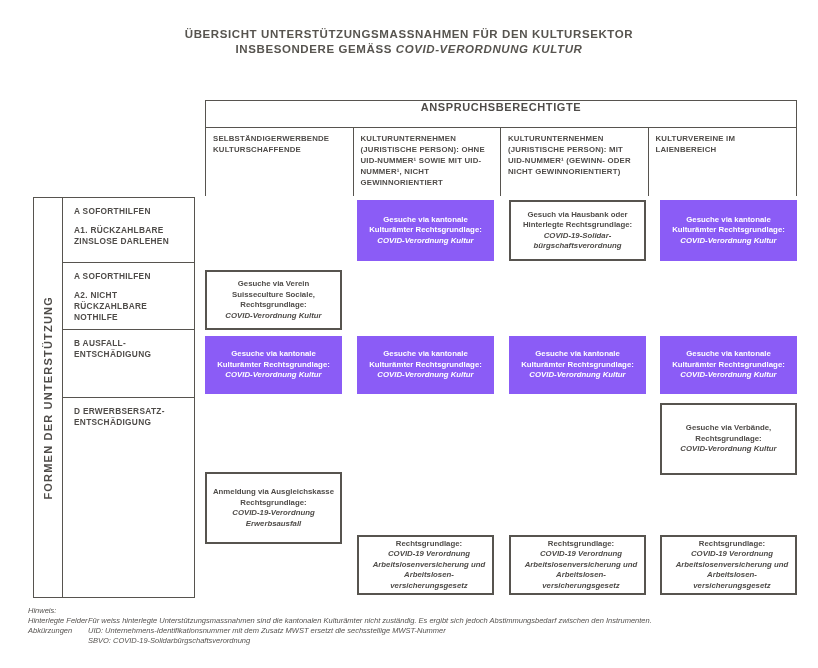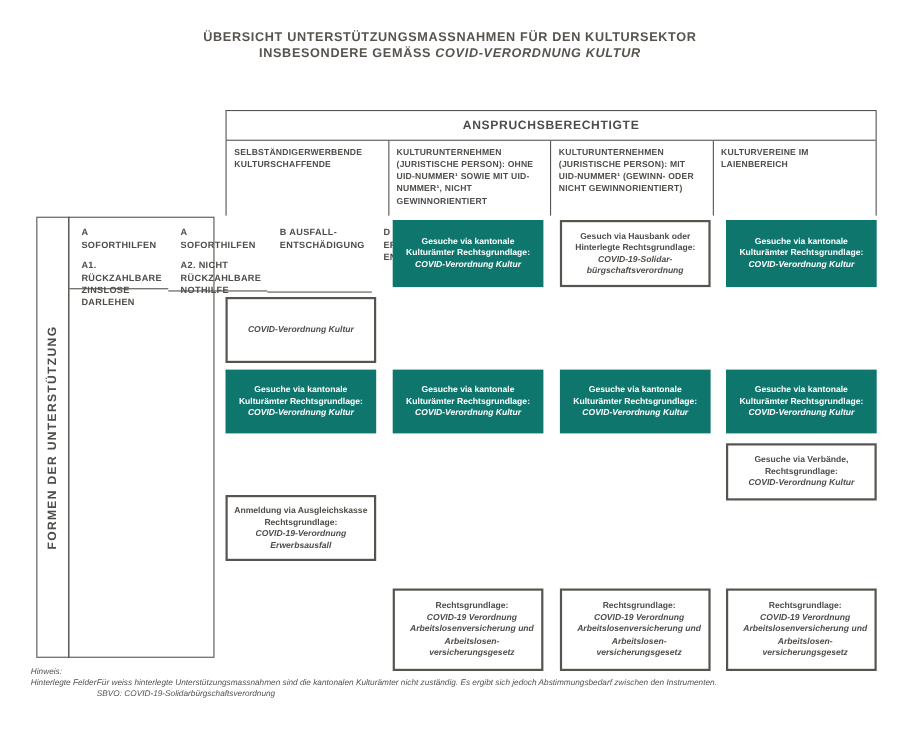--- a/index.html
+++ b/index.html
@@ -6,60 +6,60 @@
   body { background:#ffffff; font-family:"Liberation Sans", sans-serif; }
   .page { position:relative; width:818px; height:668px; background:#ffffff; overflow:hidden; color:#4f4c49; }
 
   
   .title { position:absolute; top:27px; left:0; width:100%; text-align:center;
            font-size:11.5px; font-weight:bold; letter-spacing:0.6px; line-height:15px; color:#57544f; }
   .title .it { font-style:italic; }
 
   
   .hdr-box { position:absolute; left:205px; top:100px; width:592px; height:28px;
-             border:1.5px solid #57544f; display:flex; align-items:center; justify-content:center;
+             border:1.5px solid #57544f; display:flex; align-items:flex-start; justify-content:center;
              font-size:11px; font-weight:bold; letter-spacing:0.6px; color:#4f4c49; }
   .col-band { position:absolute; left:205px; top:128px; width:592px; height:68px;
               display:flex; border-left:1.5px solid #57544f; border-right:1.5px solid #57544f; }
   .col-cell { width:148px; padding:5px 7px; font-size:7.8px; font-weight:600; letter-spacing:0.2px;
               line-height:11px; color:#4f4c49; border-right:1px solid #57544f; }
   .col-cell:last-child { border-right:none; }
 
   
   .axis-box { position:absolute; left:33px; top:197px; width:30px; height:401px;
               border:1.5px solid #57544f; display:flex; align-items:center; justify-content:center; }
   .axis-text { writing-mode:vertical-rl; transform:rotate(180deg);
                font-size:11px; font-weight:bold; letter-spacing:1.2px; color:#4f4c49; white-space:nowrap; }
 
   
   .rows-box { position:absolute; left:62px; top:197px; width:133px; height:401px;
-              border:1.5px solid #57544f; display:flex; flex-direction:row; }
+              border:1.5px solid #57544f; display:flex; flex-direction:column; }
   .row-label { padding:8px 6px 4px 11px; font-size:8.3px; font-weight:600; letter-spacing:0.3px;
                line-height:11px; color:#4f4c49; border-bottom:1px solid #57544f; }
   .row-label:last-child { border-bottom:none; }
   .row-label .sub { display:block; margin-top:8px; }
   .row-label .sub:empty { display:none; }
   .rh0 { height:65px; } .rh1 { height:67px; } .rh2 { height:68px; }
   .rh3 { height:63px; } .rh4 { height:69px; } .rh5 { height:69px; }
 
   
   .cells { position:absolute; left:205px; top:197px; width:592px; height:401px; }
   .cell { position:absolute; width:137px; display:flex; flex-direction:column;
           align-items:center; justify-content:center; text-align:center;
           font-size:7.8px; font-weight:bold; line-height:10.5px; padding:3px 5px; }
-  .cell.dark { background:#0f766e; color:#ffffff; }
+  .cell.dark { background:#8b5cf6; color:#ffffff; }
   .cell.light { background:#ffffff; color:#4f4c49; border:2px solid #57544f; }
   .cell .it { font-style:italic; display:block; }
   .c0 { left:0px; } .c1 { left:152px; } .c2 { left:304px; } .c3 { left:455px; }
   .r0 { top:3px;  height:61px; }
   .r1 { top:73px; height:60px; }
   .r2 { top:139px; height:58px; }
-  .r3 { top:206px; height:52px; }
-  .r4 { top:253px; height:60px; }
-  .r5 { top:338px; height:75px;padding-left:12px; }
+  .r3 { top:206px; height:72px; }
+  .r4 { top:275px; height:72px; }
+  .r5 { top:338px; height:60px;padding-left:12px; }
 
   
   .notes { position:absolute; left:28px; top:606px; width:786px;
            font-size:7.5px; font-style:italic; line-height:10px; color:#55524f; }
   .note-line { display:flex; }
   .note-label { width:60px; flex:0 0 60px;font-style:italic; }
   .note-text { white-space:nowrap; }
 </style>
 </head>
 <body>
@@ -101,20 +101,21 @@
     <div class="cell light r0 c2">
         <span>Gesuch via Hausbank oder Hinterlegte Rechtsgrundlage:</span>
         <span class="it">COVID-19-Solidar-bürgschaftsverordnung</span>
       </div>
     <div class="cell dark r0 c3">
         <span>Gesuche via kantonale Kulturämter Rechtsgrundlage:</span>
         <span class="it">COVID-Verordnung Kultur</span>
       </div>
 
     <div class="cell light r1 c0">
+        <span>Gesuche via Verein Suisseculture Sociale, Rechtsgrundlage:</span>
         <span class="it">COVID-Verordnung Kultur</span>
       </div>
 
     <div class="cell dark r2 c0">
         <span>Gesuche via kantonale Kulturämter Rechtsgrundlage:</span>
         <span class="it">COVID-Verordnung Kultur</span>
       </div>
     <div class="cell dark r2 c1">
         <span>Gesuche via kantonale Kulturämter Rechtsgrundlage:</span>
         <span class="it">COVID-Verordnung Kultur</span>
@@ -154,18 +155,22 @@
 
   <div class="notes">
     <div class="note-line">
         <span>Hinweis:</span>
       </div>
     <div class="note-line">
       <span class="note-label">Hinterlegte Felder</span>
       <span class="note-text">Für weiss hinterlegte Unterstützungsmassnahmen sind die kantonalen Kulturämter nicht zuständig. Es ergibt sich jedoch Abstimmungsbedarf zwischen den Instrumenten.</span>
     </div>
     <div class="note-line">
+      <span class="note-label">Abkürzungen</span>
+      <span class="note-text">UID: Unternehmens-Identifikationsnummer mit dem Zusatz MWST ersetzt die sechsstellige MWST-Nummer</span>
+    </div>
+    <div class="note-line">
       <span class="note-label"></span>
       <span class="note-text">SBVO: COVID-19-Solidarbürgschaftsverordnung</span>
     </div>
   </div>
 
 </div>
 
 </body></html>

